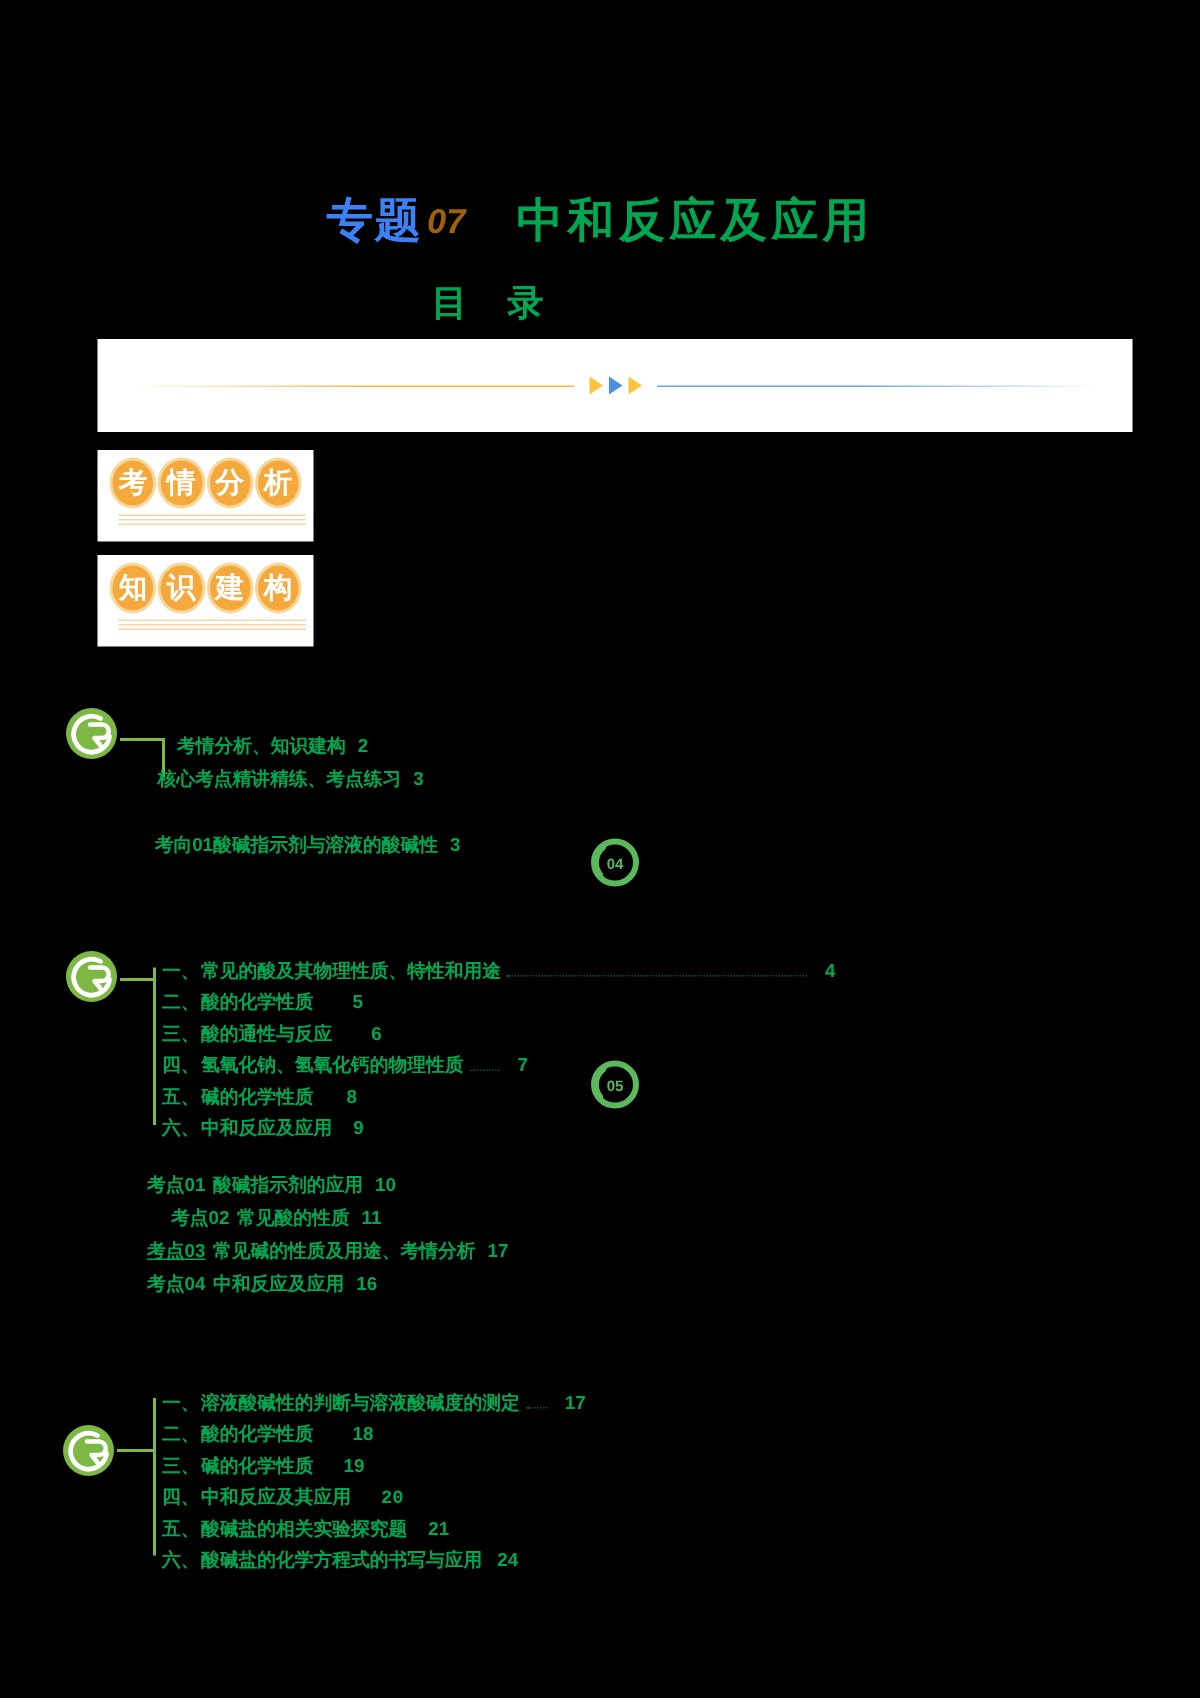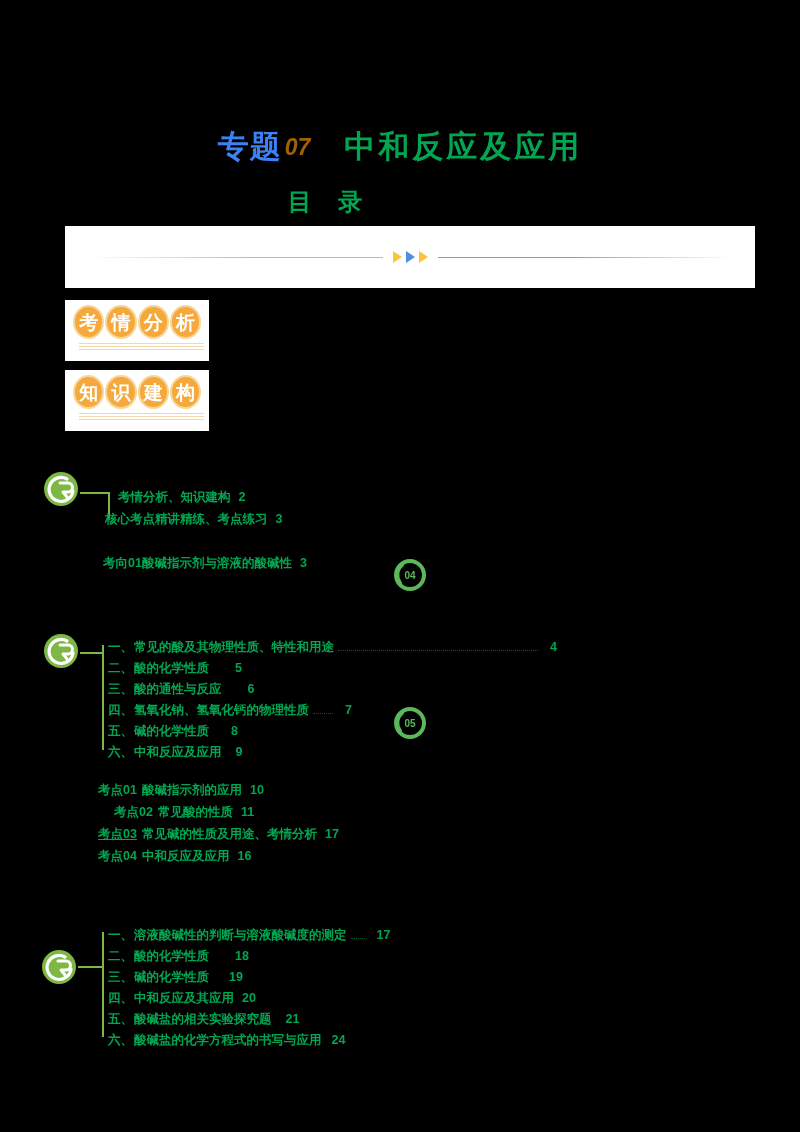--- a/index.html
+++ b/index.html
@@ -372,21 +372,21 @@
   <span class="pg" style="margin-left:26px;">18</span>
 </div>
 <div class="entry soft" style="left:108px; top:970px;">
   <span class="idx">三、</span>
   <span class="txt">碱的化学性质</span>
   <span class="pg" style="margin-left:20px;">19</span>
 </div>
 <div class="entry soft" style="left:108px; top:991px;">
   <span class="idx">四、</span>
   <span class="txt">中和反应及其应用</span>
-  <span class="pg" style="margin-left:8px;">20</span>
+  <span class="pg" style="margin-left:20px;font-family:Liberation Mono, monospace;">20</span>
 </div>
 <div class="entry soft" style="left:108px; top:1012px;">
   <span class="idx">五、</span>
   <span class="txt">酸碱盐的相关实验探究题</span>
   <span class="pg" style="margin-left:14px;">21</span>
 </div>
 <div class="entry soft" style="left:108px; top:1033px;">
   <span class="idx">六、</span>
   <span class="txt">酸碱盐的化学方程式的书写与应用</span>
   <span class="pg" style="margin-left:10px;">24</span>

